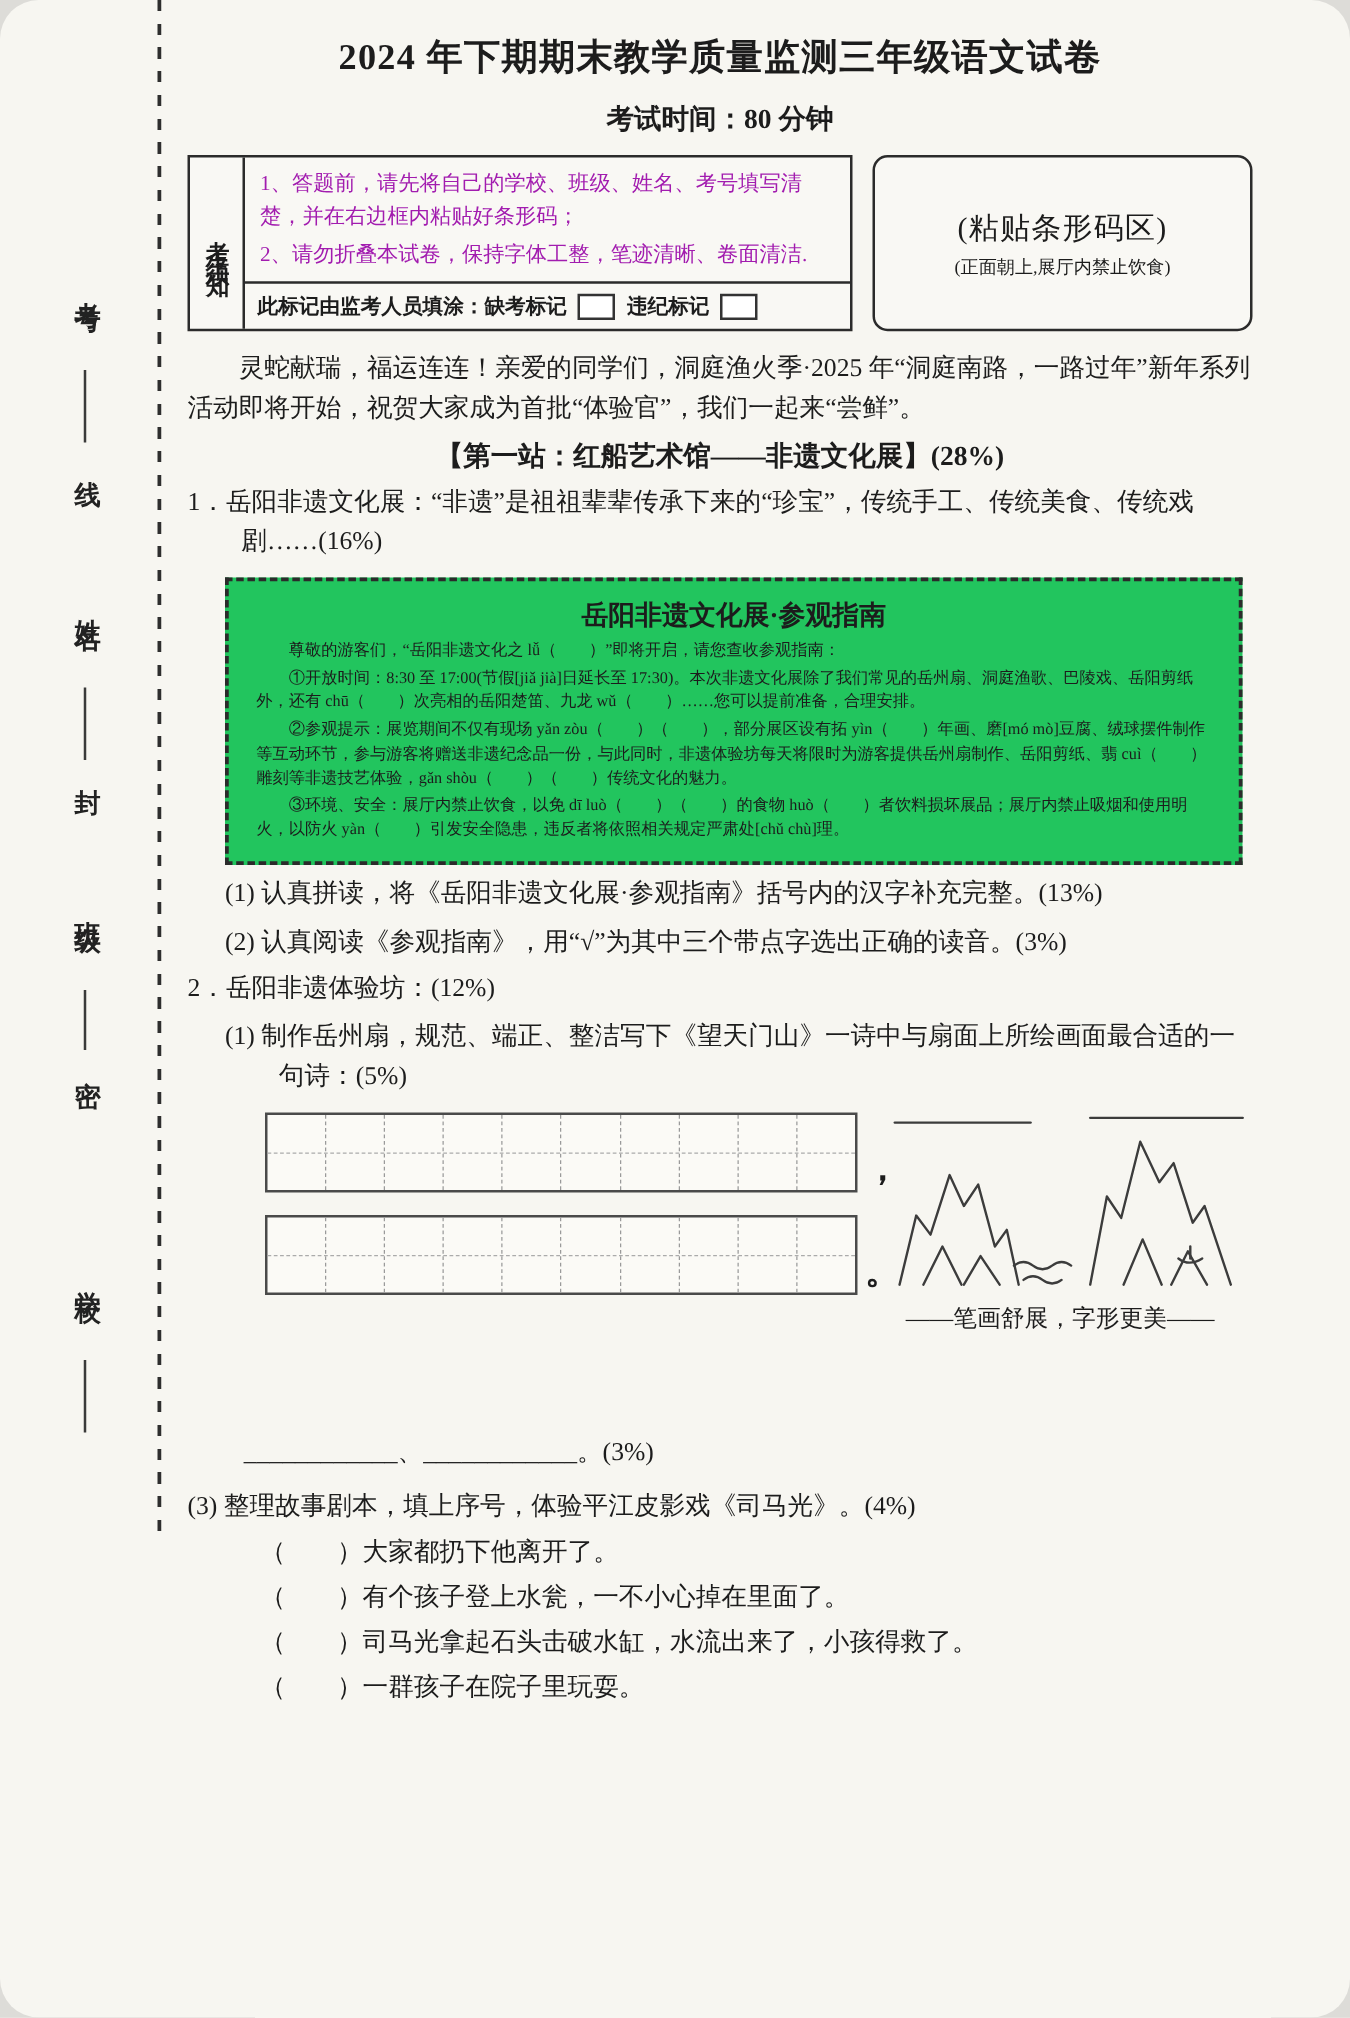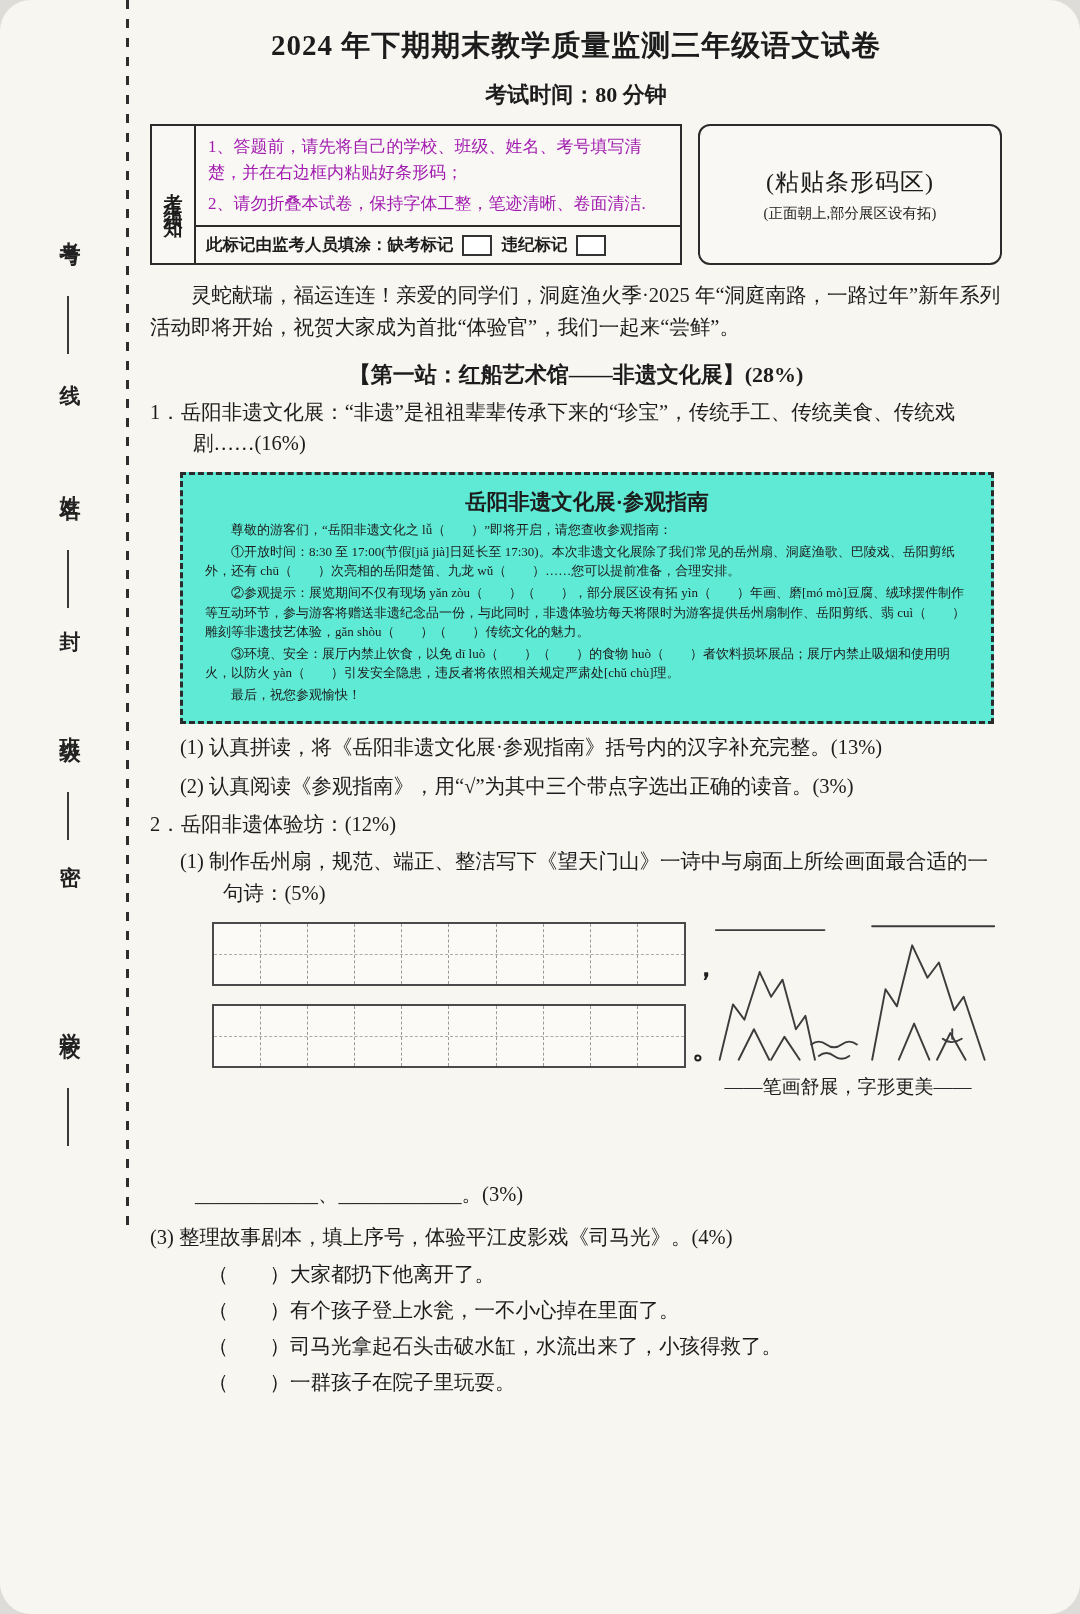--- a/index.html
+++ b/index.html
@@ -47,25 +47,25 @@
   .chk{display:inline-block;width:26px;height:17px;border:2px solid #333;margin:0 10px 0 8px;background:#fff;}
   .barcode{
     flex:1;border:2.5px solid #2b2b2b;border-radius:12px;
     display:flex;flex-direction:column;align-items:center;justify-content:center;gap:6px;
     background:#f9f8f4;padding:6px;
   }
   .barcode-line1{font-size:24px;letter-spacing:1px;}
   .barcode-line2{font-size:14.5px;}
   
   .intro{margin-top:15px;font-size:20.5px;line-height:1.55;text-indent:2em;}
-  .sec-header{margin-top:16px;text-align:center;font-weight:bold;font-size:22px;}
+  .sec-header{margin-top:6px;text-align:center;font-weight:bold;font-size:22px;}
   .q{margin-top:7px;font-size:20.5px;line-height:1.55;}
   .hang{padding-left:2.1em;text-indent:-2.1em;}
   
-  .guide{border:3px dashed #2b2b2b;margin:12px 8px 0 30px;padding:12px 22px 14px;background:#5eead4;}
+  .guide{border:3px dashed #2b2b2b;margin:12px 8px 0 30px;padding:12px 22px 14px;background:#22c55e;}
   .guide-title{text-align:center;font-weight:bold;font-size:21.5px;margin-bottom:4px;}
   .guide p{margin:3px 0;font-size:13px;line-height:1.47;text-indent:2em;}
   .subq{margin:8px 0 0 30px;font-size:20.5px;line-height:1.5;}
   .q2sub{margin:6px 0 0 30px;font-size:20.5px;line-height:1.55;}
   
   .grid-section{position:relative;height:190px;margin-top:12px;}
   .wrow{position:absolute;left:62px;width:470px;height:60px;border:2px solid #4a4a4a;display:flex;background:#fbfaf6;}
   .wrow .cell{flex:1;border-left:1.6px dashed #9a9a9a;}
   .wrow .cell:first-child{border-left:none;}
   .wrow::after{content:"";position:absolute;left:0;right:0;top:50%;border-top:1.4px dashed #ababab;}
@@ -116,37 +116,36 @@
             <span>此标记由监考人员填涂：</span>
             <span>缺考标记</span>
             <span class="chk"></span>
             <span>违纪标记</span>
             <span class="chk"></span>
           </div>
         </div>
       </div>
       <div class="barcode">
         <div class="barcode-line1">(粘贴条形码区)</div>
-        <div class="barcode-line2">(正面朝上,部分展区设有拓)</div>
+        <div class="barcode-line2">(正面朝上,展厅内禁止饮食)</div>
       </div>
     </div>
 
     <div class="intro">灵蛇献瑞，福运连连！亲爱的同学们，洞庭渔火季·2025 年“洞庭南路，一路过年”新年系列活动即将开始，祝贺大家成为首批“体验官”，我们一起来“尝鲜”。</div>
 
     <div class="sec-header">【第一站：红船艺术馆——非遗文化展】(28%)</div>
 
     <div class="q hang">1．岳阳非遗文化展：“非遗”是祖祖辈辈传承下来的“珍宝”，传统手工、传统美食、传统戏剧……(16%)</div>
 
     <div class="guide">
       <div class="guide-title">岳阳非遗文化展·参观指南</div>
       <p>尊敬的游客们，“岳阳非遗文化之 lǚ（　　）”即将开启，请您查收参观指南：</p>
       <p>①开放时间：8:30 至 17:00(节假[jiǎ jià]日延长至 17:30)。本次非遗文化展除了我们常见的岳州扇、洞庭渔歌、巴陵戏、岳阳剪纸外，还有 chū（　　）次亮相的岳阳楚笛、九龙 wǔ（　　）……您可以提前准备，合理安排。</p>
       <p>②参观提示：展览期间不仅有现场 yǎn zòu（　　）（　　），部分展区设有拓 yìn（　　）年画、磨[mó mò]豆腐、绒球摆件制作等互动环节，参与游客将赠送非遗纪念品一份，与此同时，非遗体验坊每天将限时为游客提供岳州扇制作、岳阳剪纸、翡 cuì（　　）雕刻等非遗技艺体验，gǎn shòu（　　）（　　）传统文化的魅力。</p>
       <p>③环境、安全：展厅内禁止饮食，以免 dī luò（　　）（　　）的食物 huò（　　）者饮料损坏展品；展厅内禁止吸烟和使用明火，以防火 yàn（　　）引发安全隐患，违反者将依照相关规定严肃处[chǔ chù]理。</p>
-      <p>最后，祝您参观愉快！</p>
     </div>
 
     <div class="subq hang">(1) 认真拼读，将《岳阳非遗文化展·参观指南》括号内的汉字补充完整。(13%)</div>
     <div class="subq hang">(2) 认真阅读《参观指南》，用“√”为其中三个带点字选出正确的读音。(3%)</div>
 
     <div class="q">2．岳阳非遗体验坊：(12%)</div>
     <div class="q2sub hang">(1) 制作岳州扇，规范、端正、整洁写下《望天门山》一诗中与扇面上所绘画面最合适的一句诗：(5%)</div>
 
     <div class="grid-section">
       <div class="wrow row1">

